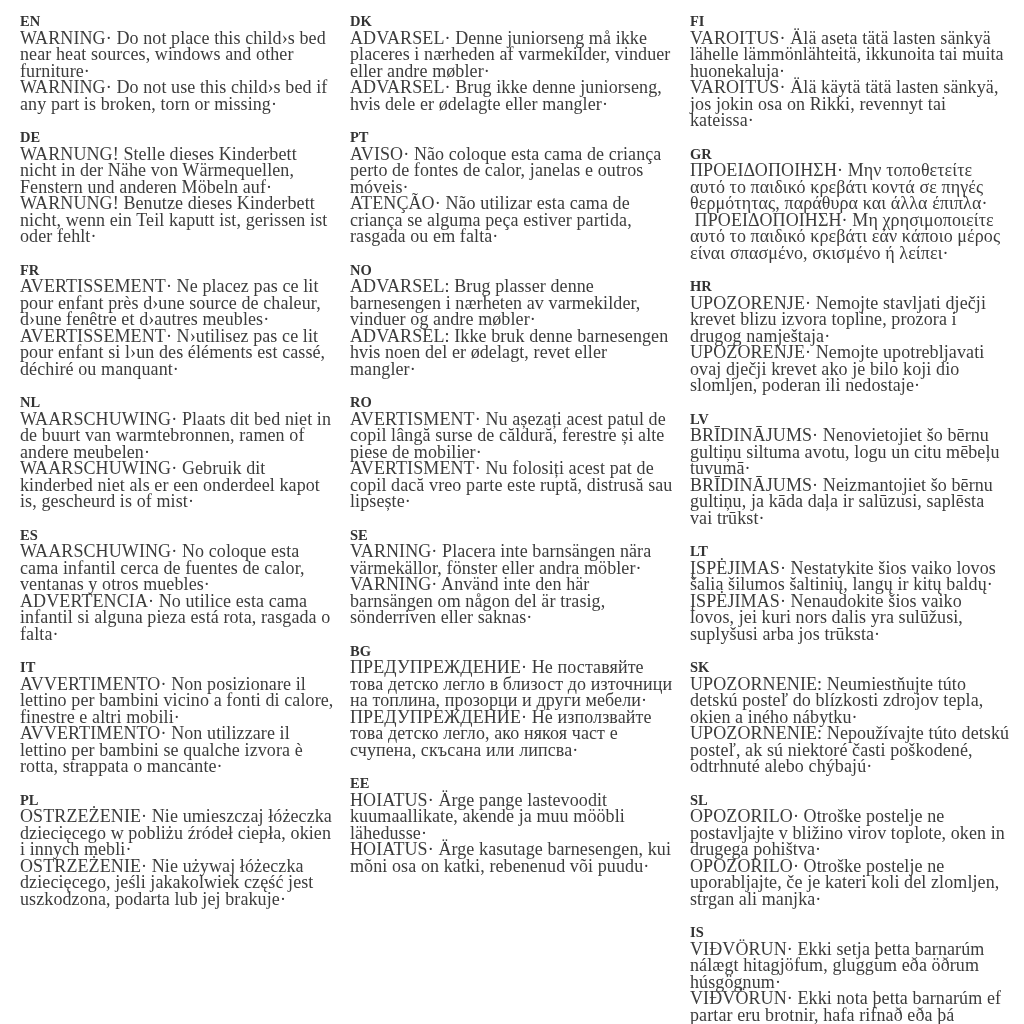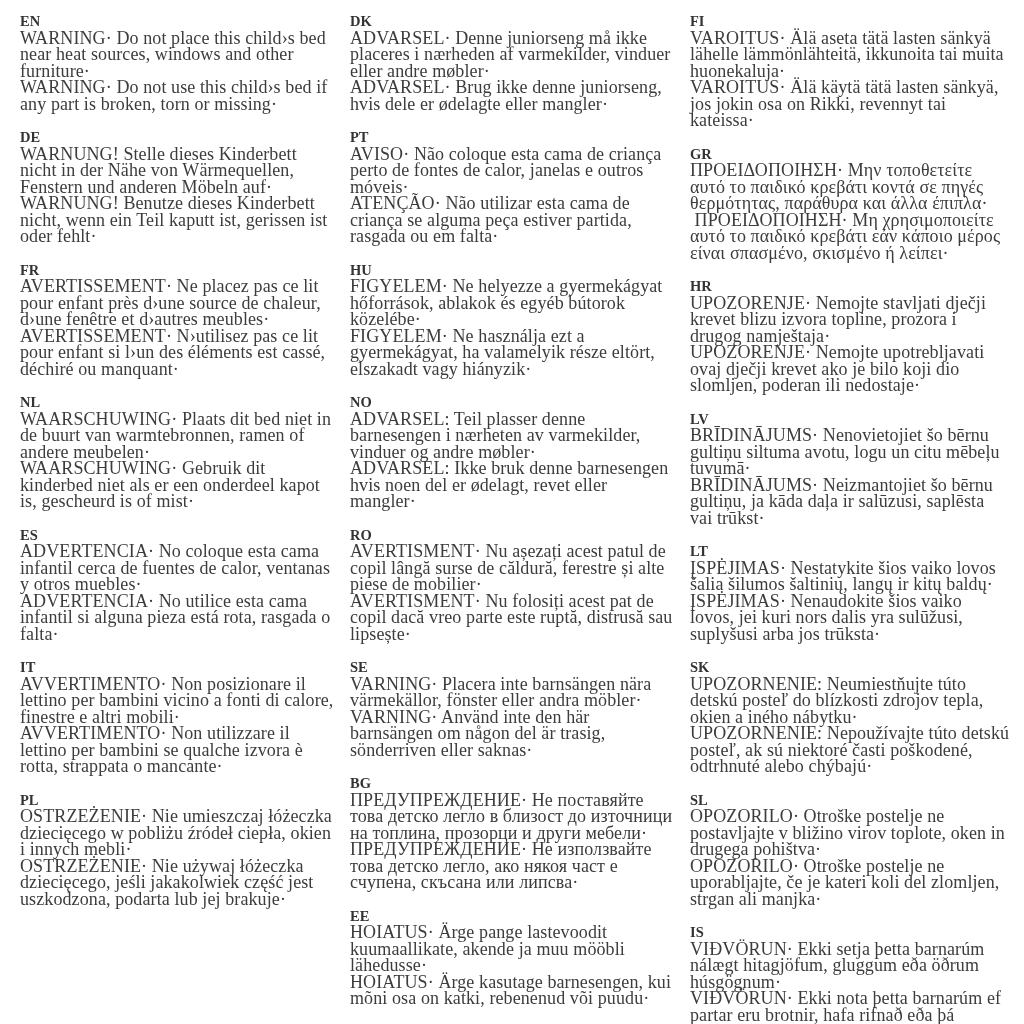--- a/index.html
+++ b/index.html
@@ -63,21 +63,21 @@
           <p class="warning-text">AVERTISSEMENT· Ne placez pas ce lit pour enfant près d›une source de chaleur, d›une fenêtre et d›autres meubles·</p>
           <p class="warning-text">AVERTISSEMENT· N›utilisez pas ce lit pour enfant si l›un des éléments est cassé, déchiré ou manquant·</p>
         </section>
         <section class="lang-section">
           <h2 class="lang-code">NL</h2>
           <p class="warning-text">WAARSCHUWING· Plaats dit bed niet in de buurt van warmtebronnen, ramen of andere meubelen·</p>
           <p class="warning-text">WAARSCHUWING· Gebruik dit kinderbed niet als er een onderdeel kapot is, gescheurd is of mist·</p>
         </section>
         <section class="lang-section">
           <h2 class="lang-code">ES</h2>
-          <p class="warning-text">ADVERTENCIA· No coloque esta cama infantil cerca de fuentes de calor, ventanas y otros muebles·</p>
+          <p class="warning-text">WAARSCHUWING· No coloque esta cama infantil cerca de fuentes de calor, ventanas y otros muebles·</p>
           <p class="warning-text">ADVERTENCIA· No utilice esta cama infantil si alguna pieza está rota, rasgada o falta·</p>
         </section>
         <section class="lang-section">
           <h2 class="lang-code">IT</h2>
           <p class="warning-text">AVVERTIMENTO· Non posizionare il lettino per bambini vicino a fonti di calore, finestre e altri mobili·</p>
           <p class="warning-text">AVVERTIMENTO· Non utilizzare il lettino per bambini se qualche izvora è rotta, strappata o mancante·</p>
         </section>
         <section class="lang-section">
           <h2 class="lang-code">PL</h2>
           <p class="warning-text">OSTRZEŻENIE· Nie umieszczaj łóżeczka dziecięcego w pobliżu źródeł ciepła, okien i innych mebli·</p>
@@ -89,27 +89,22 @@
           <h2 class="lang-code">DK</h2>
           <p class="warning-text">ADVARSEL· Denne juniorseng må ikke placeres i nærheden af varmekilder, vinduer eller andre møbler·</p>
           <p class="warning-text">ADVARSEL· Brug ikke denne juniorseng, hvis dele er ødelagte eller mangler·</p>
         </section>
         <section class="lang-section">
           <h2 class="lang-code">PT</h2>
           <p class="warning-text">AVISO· Não coloque esta cama de criança perto de fontes de calor, janelas e outros móveis·</p>
           <p class="warning-text">ATENÇÃO· Não utilizar esta cama de criança se alguma peça estiver partida, rasgada ou em falta·</p>
         </section>
         <section class="lang-section">
-          <h2 class="lang-code">HU</h2>
-          <p class="warning-text">FIGYELEM· Ne helyezze a gyermekágyat hőforrások, ablakok és egyéb bútorok közelébe·</p>
-          <p class="warning-text">FIGYELEM· Ne használja ezt a gyermekágyat, ha valamelyik része eltört, elszakadt vagy hiányzik·</p>
-        </section>
-        <section class="lang-section">
           <h2 class="lang-code">NO</h2>
-          <p class="warning-text">ADVARSEL: Teil plasser denne barnesengen i nærheten av varmekilder, vinduer og andre møbler·</p>
+          <p class="warning-text">ADVARSEL: Brug plasser denne barnesengen i nærheten av varmekilder, vinduer og andre møbler·</p>
           <p class="warning-text">ADVARSEL: Ikke bruk denne barnesengen hvis noen del er ødelagt, revet eller mangler·</p>
         </section>
         <section class="lang-section">
           <h2 class="lang-code">RO</h2>
           <p class="warning-text">AVERTISMENT· Nu așezați acest patul de copil lângă surse de căldură, ferestre și alte piese de mobilier·</p>
           <p class="warning-text">AVERTISMENT· Nu folosiți acest pat de copil dacă vreo parte este ruptă, distrusă sau lipsește·</p>
         </section>
         <section class="lang-section">
           <h2 class="lang-code">SE</h2>
           <p class="warning-text">VARNING· Placera inte barnsängen nära värmekällor, fönster eller andra möbler·</p>

